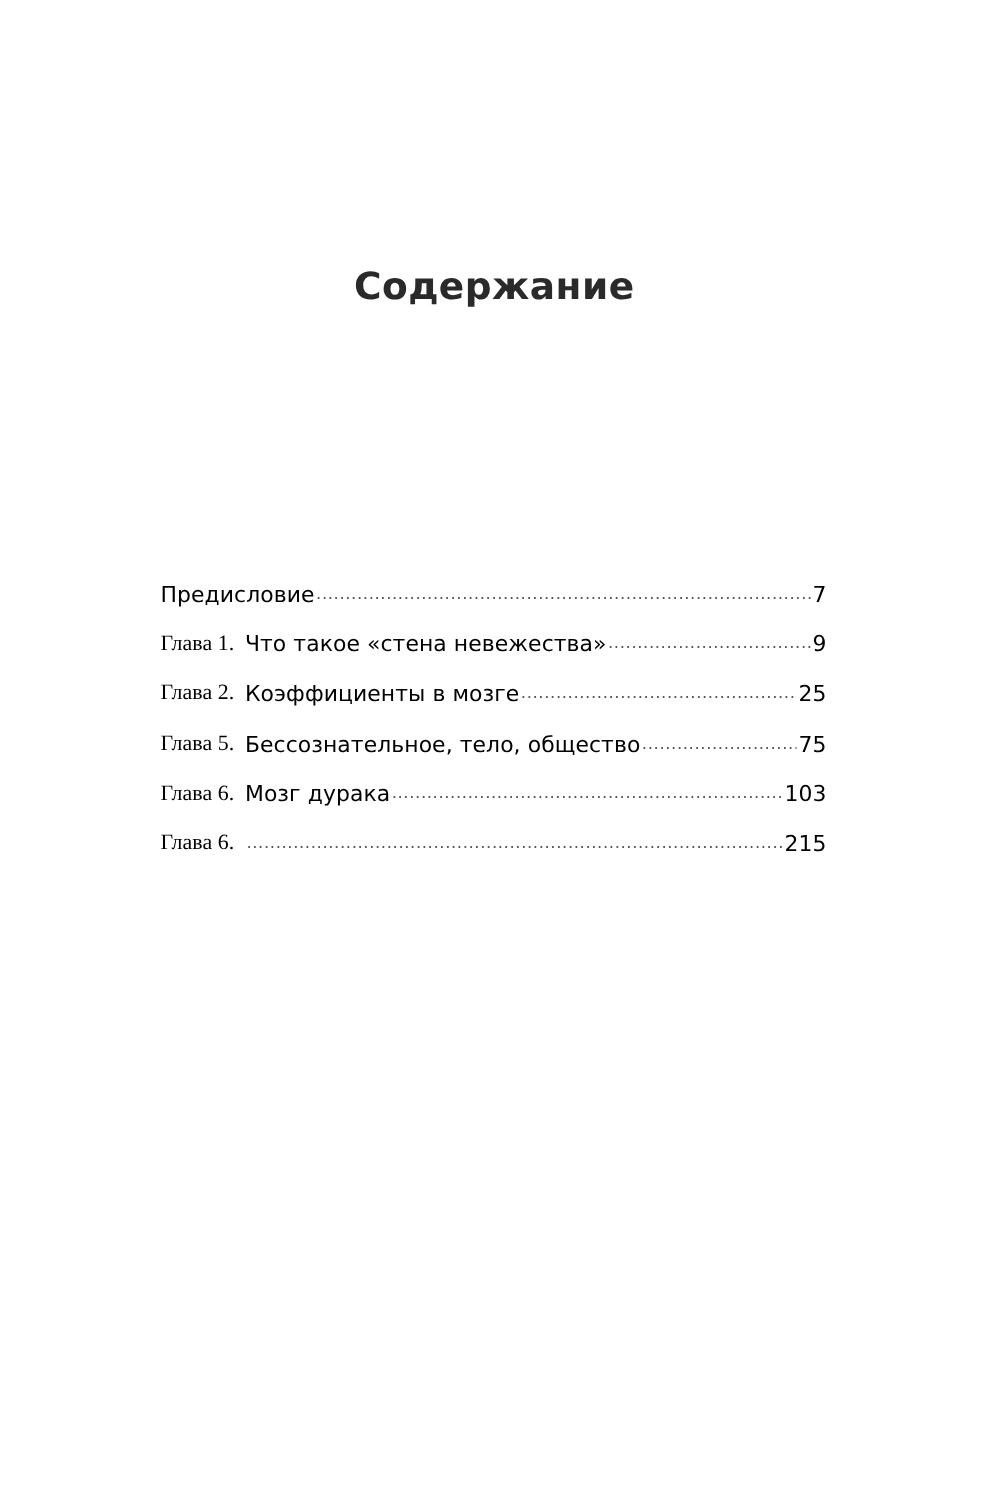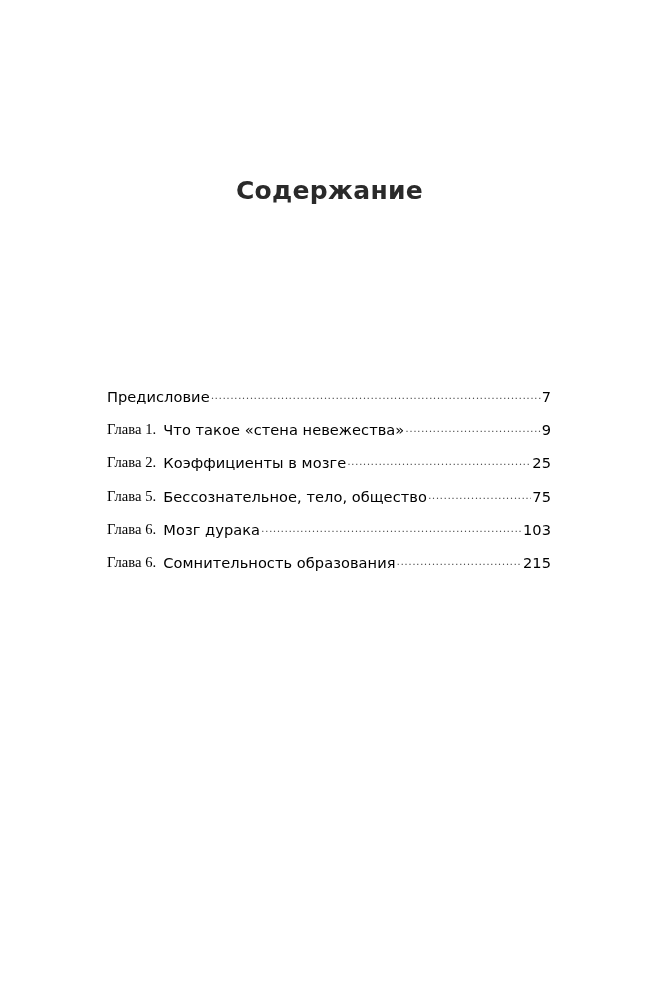--- a/index.html
+++ b/index.html
@@ -99,17 +99,16 @@
     <span class="toc-page">75</span>
   </div>
   <div class="toc-row">
     <span class="toc-chap">Глава 6.</span>
     <span class="toc-title">Мозг дурака</span>
     <span class="toc-leader"></span>
     <span class="toc-page">103</span>
   </div>
   <div class="toc-row">
     <span class="toc-chap">Глава 6.</span>
-    <span class="toc-title">Сомнительность образования</span>
     <span class="toc-leader"></span>
     <span class="toc-page">215</span>
   </div>
 </div>
 
 </body></html>

